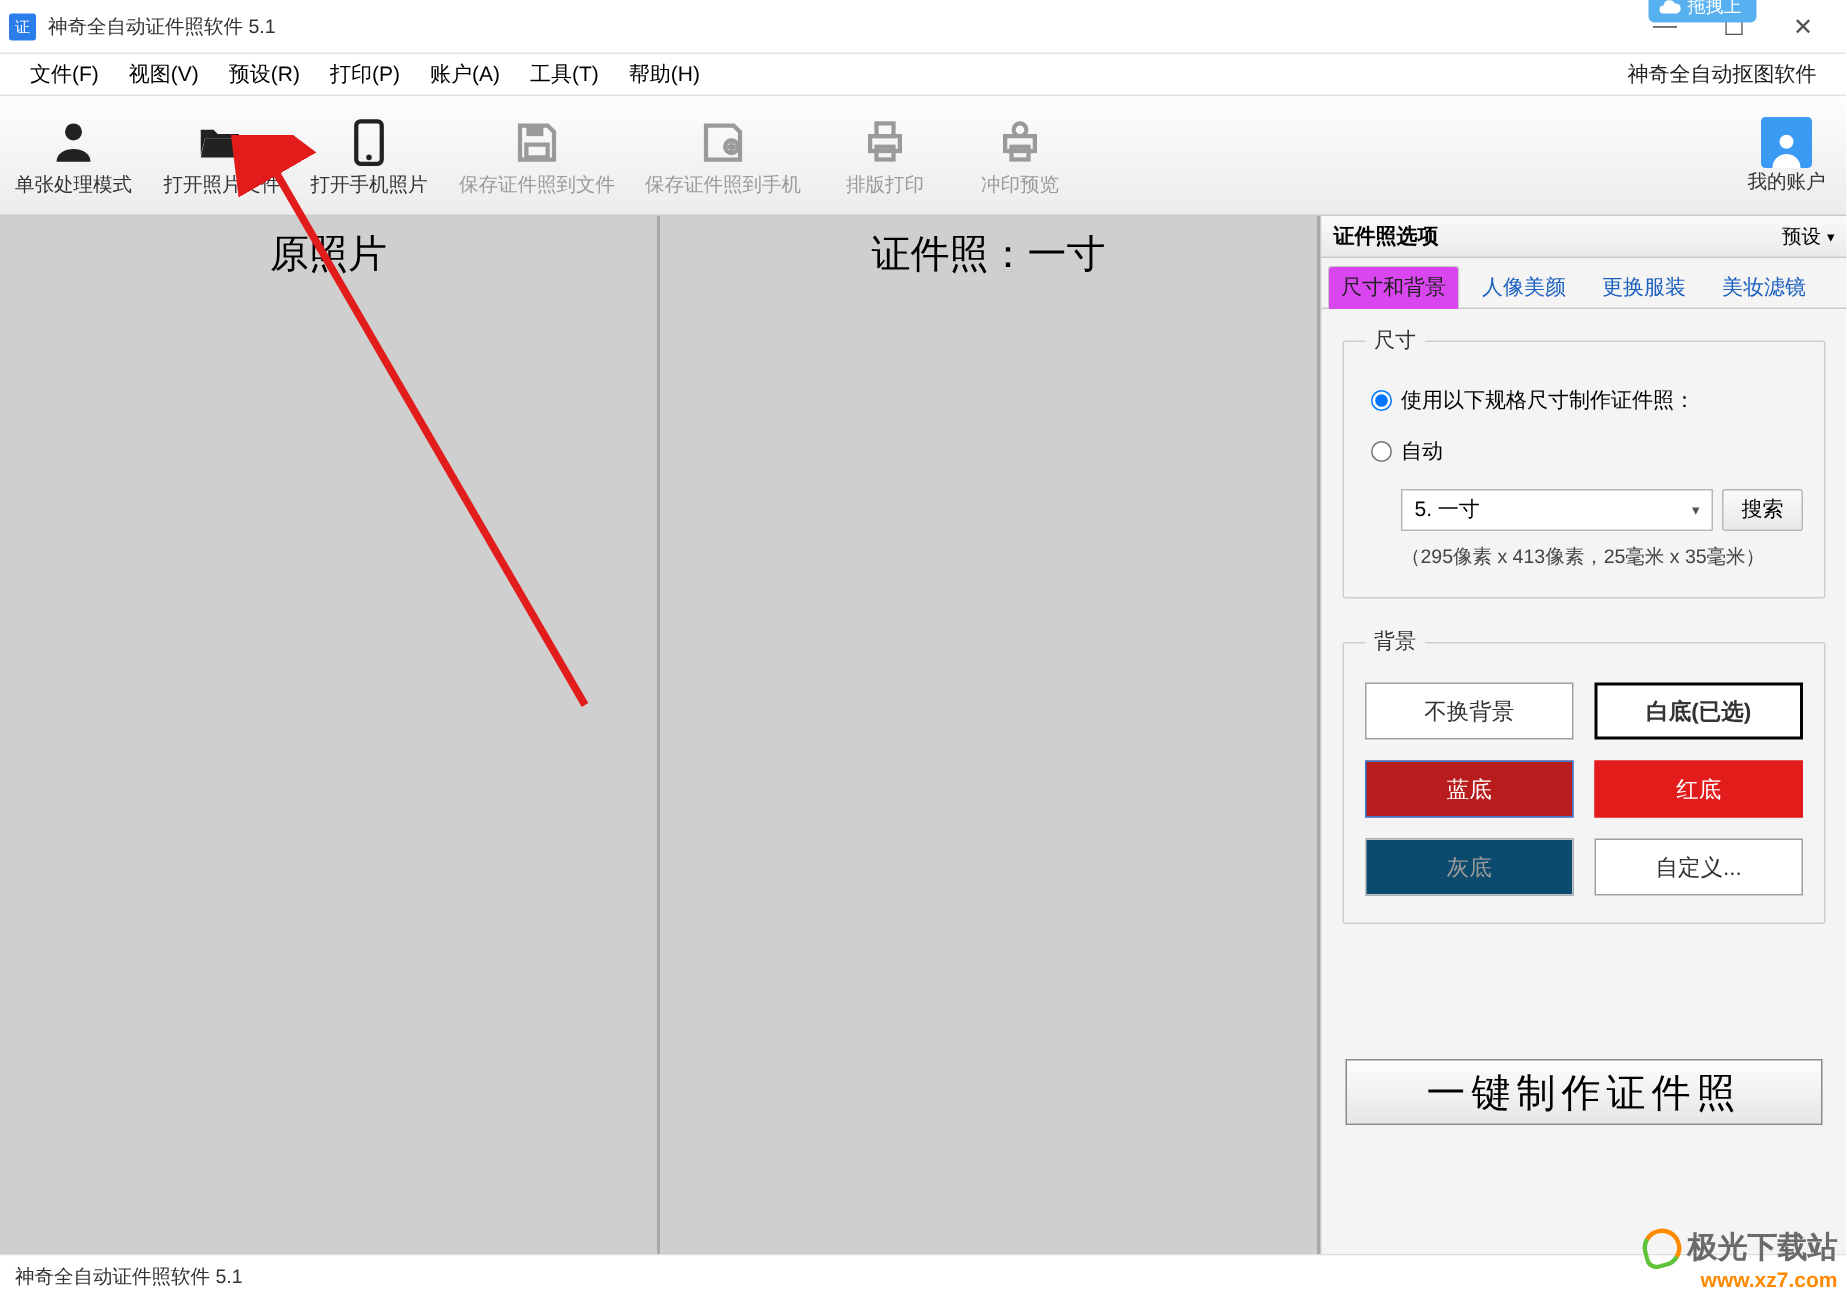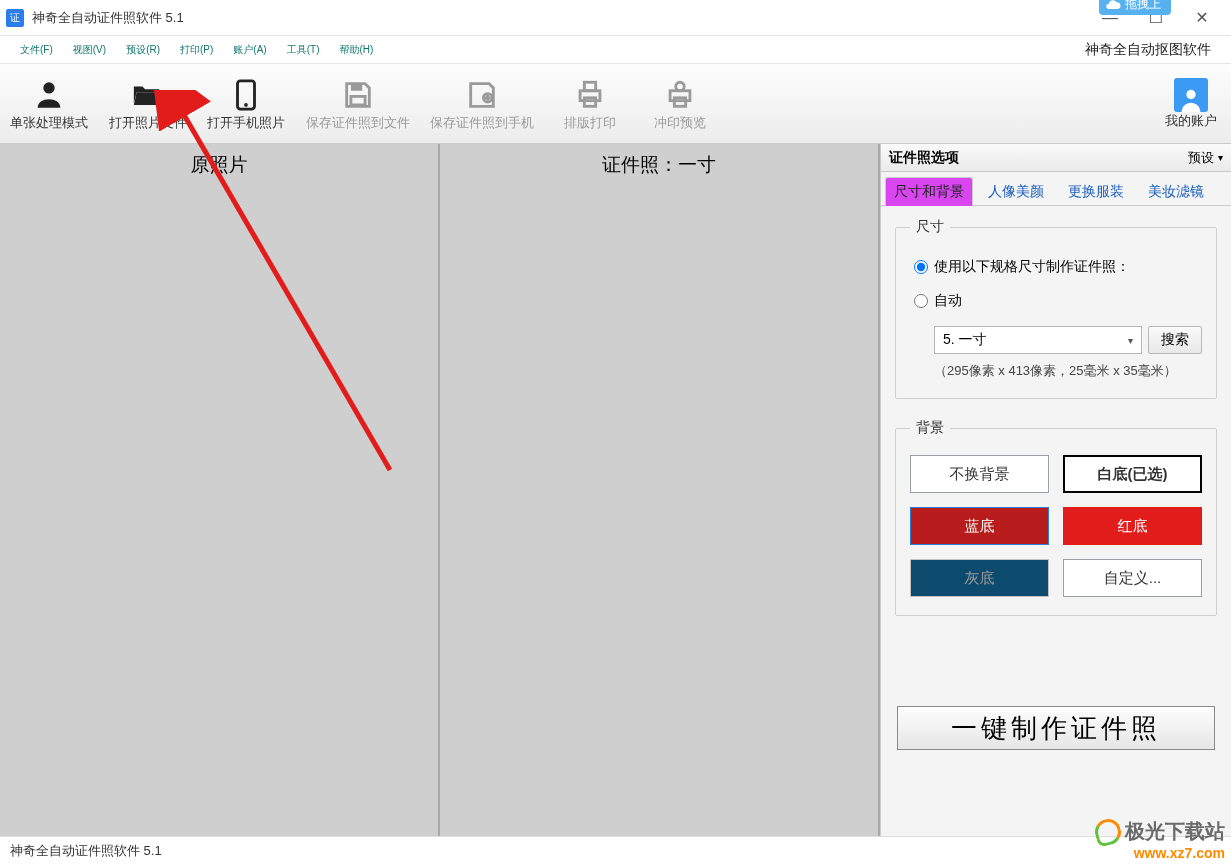--- a/index.html
+++ b/index.html
@@ -64,22 +64,22 @@
   .menubar {
     height: 28px;
     background: #fff;
     display: flex;
     align-items: center;
     padding: 0 10px;
     border-bottom: 1px solid #e4e4e4;
   }
   .menubar .menu-item {
     padding: 0 10px;
-    font-size: 10px;
-    color: #0f766e;
+    font-size: 14px;
+    color: #000000;
     text-decoration: underline;
     text-decoration-color: transparent;
   }
   .menubar .right-label{
     margin-left:auto;
     padding-right:10px;
     color:#222;
     font-size:14px;
   }
   
@@ -125,21 +125,21 @@
     border-bottom:1px solid #ddd;
   }
   .pane{
     background:#cfcfcf;
     position:relative;
   }
   .pane-left{flex:0 0 440px;border-right:2px solid #a8a8a8;}
   .pane-center{flex:0 0 440px;border-right:2px solid #a8a8a8;}
   .pane-heading{
     text-align:center;
-    font-size:19px;
+    font-size:26px;
     font-family:"SimSun",serif;
     color:#000;
     padding-top:8px;
   }
   
   .red-arrow{
     position:absolute;
     left:150px;top:90px;
     pointer-events:none;
     z-index:5;

